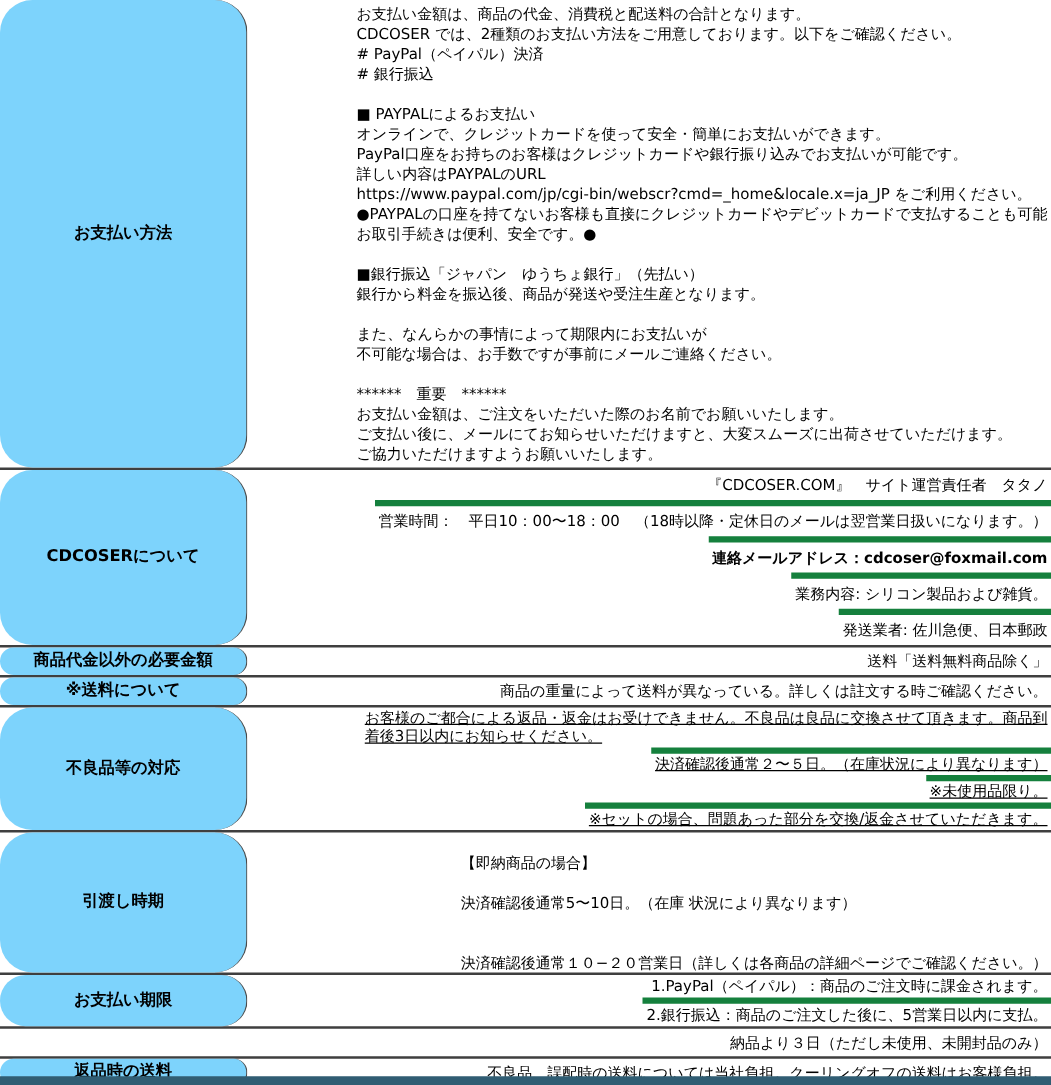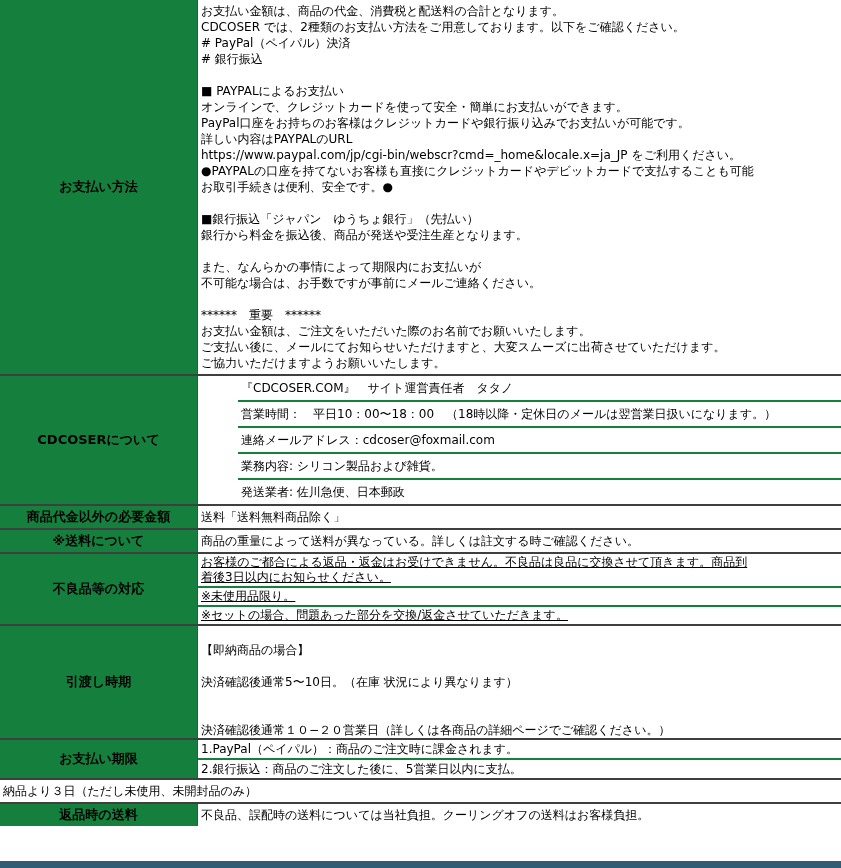--- a/index.html
+++ b/index.html
@@ -31,38 +31,40 @@
     flex: 0 0 198px;
     border-right: 1px solid #4a4a4a;
     display: flex;
     align-items: center;
     justify-content: center;
     text-align: center;
     font-weight: bold;
     font-size: 13px;
     line-height: 16px;
     padding: 2px;
-    background: #15803d;
-    box-sizing: border-box;
+    background: #7dd3fc;
+    box-sizing: border-box;
+    border-radius: 26px;
   }
   .ccol {
     flex: 1 1 auto;
     display: flex;
     flex-direction: column;
     min-width: 0;
     box-sizing: border-box;
+    align-items: flex-end;
   }
   .cell {
     font-size: 12px;
     line-height: 16px;
     padding: 3px;
     box-sizing: border-box;
   }
-  .cell + .cell { border-top: 2px solid #15803d; }
-  .cell.bold { font-weight: normal; }
+  .cell + .cell { border-top: 5px solid #15803d; }
+  .cell.bold { font-weight: bold; }
   .line { white-space: pre-wrap; word-break: break-all; }
 
   
   .row-1 .cell { line-height: 16px; padding: 3px; }
   .row-2 .cell { padding: 4px 3px; margin-left: 40px; }
   .row-5 .cell { line-height: 15px; padding: 1px 3px; text-decoration: underline; }
   .row-6 .cell { line-height: 16px; padding: 0 3px; }
   .row-7 .cell { padding: 1px 3px; }
 
   .footer-bar {
@@ -146,20 +148,23 @@
         </div>
       </div>
       <div class="row row-5">
         <div class="hcell">不良品等の対応</div>
         <div class="ccol">
           <div class="cell">
             <div class="line">お客様のご都合による返品・返金はお受けできません。不良品は良品に交換させて頂きます。商品到</div>
             <div class="line">着後3日以内にお知らせください。</div>
           </div>
           <div class="cell">
+            <div class="line">決済確認後通常２〜５日。（在庫状況により異なります）</div>
+          </div>
+          <div class="cell">
             <div class="line">※未使用品限り。</div>
           </div>
           <div class="cell">
             <div class="line">※セットの場合、問題あった部分を交換/返金させていただきます。</div>
           </div>
         </div>
       </div>
       <div class="row row-6">
         <div class="hcell">引渡し時期</div>
         <div class="ccol">

